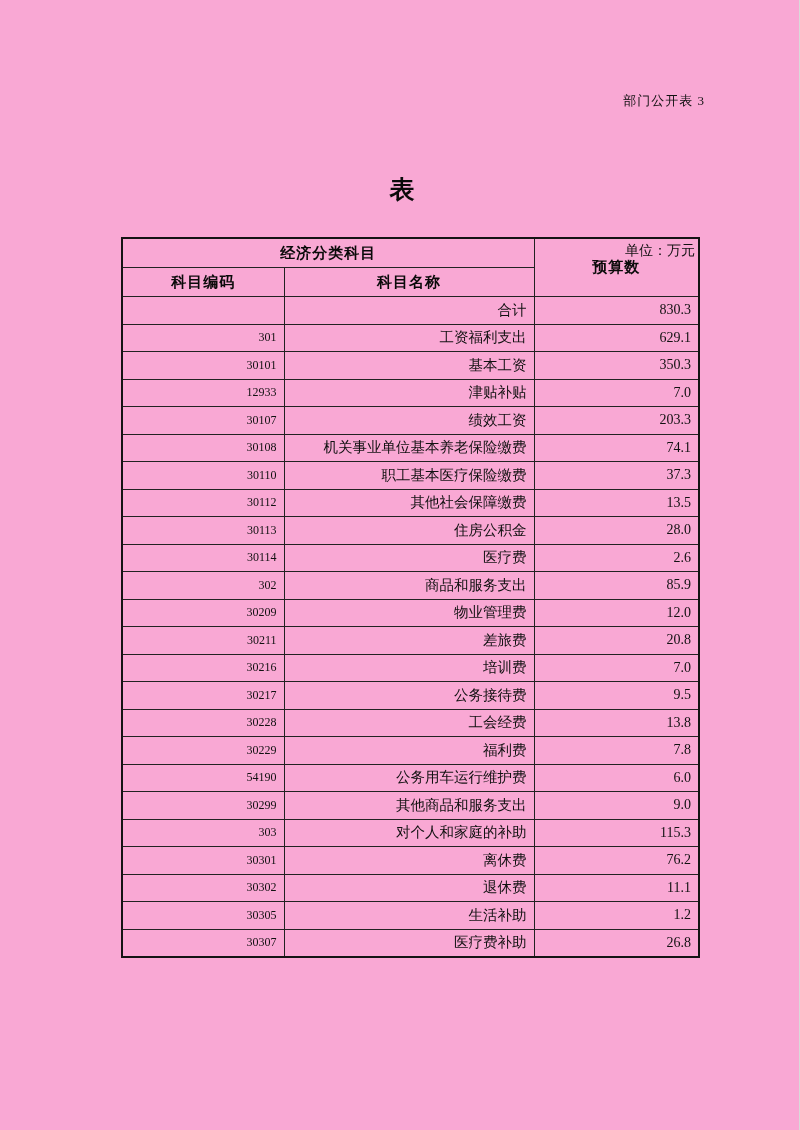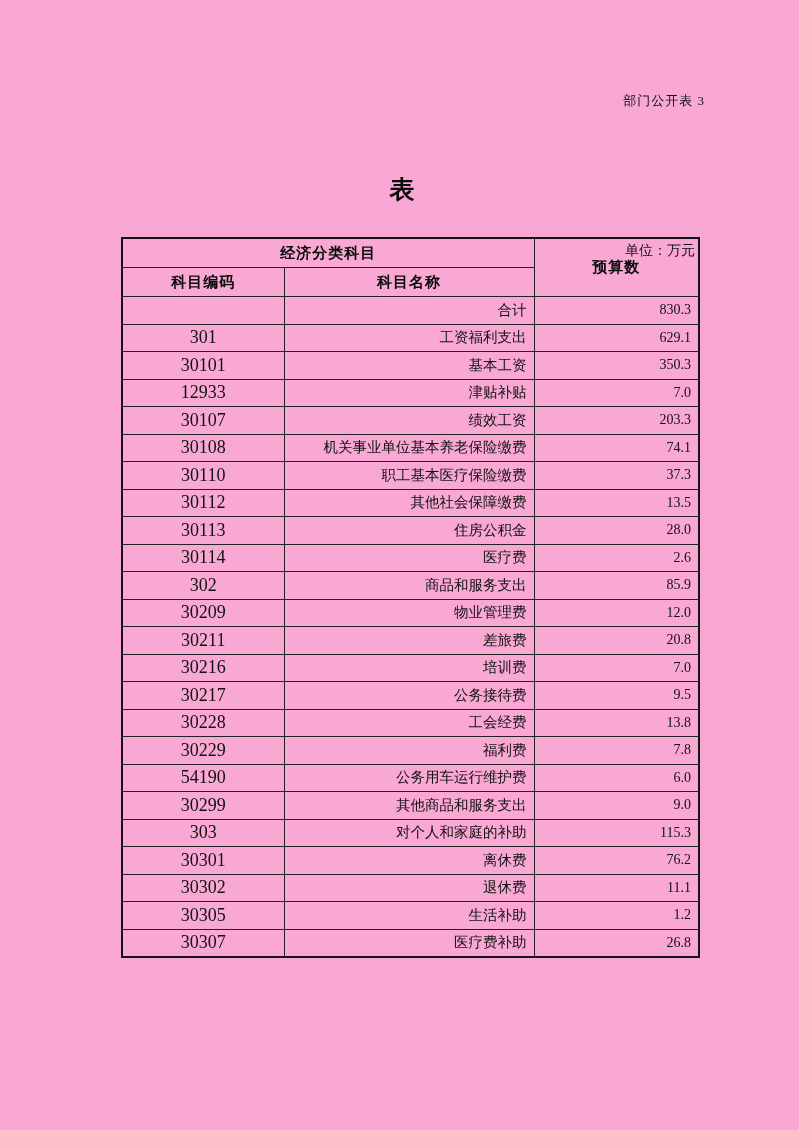--- a/index.html
+++ b/index.html
@@ -63,21 +63,21 @@
     text-align: center;
     letter-spacing: 1px;
     color: #0a0a0a;
     margin-left: 48px;
   }
   .budget-table td {
     height: 26.5px;
     font-size: 14.5px;
     padding: 0 7px;
   }
-  td.code  { text-align: center; font-size: 18px; }
+  td.code  { text-align: right; font-size: 12px; }
   td.name  { text-align: right; }
   td.name.indent { padding-left: 35px; }
   td.value { text-align: right; font-size: 14px; }
   .page-number {
     position: absolute;
     top: 1031px;
     left: 0;
     width: 800px;
     text-align: center;
     font-size: 13px;

